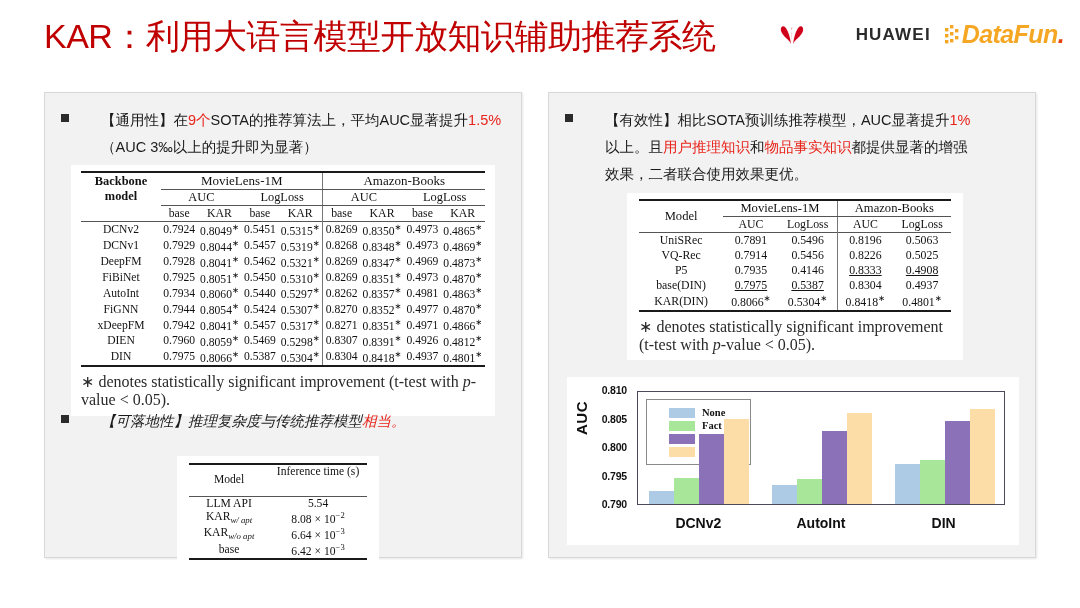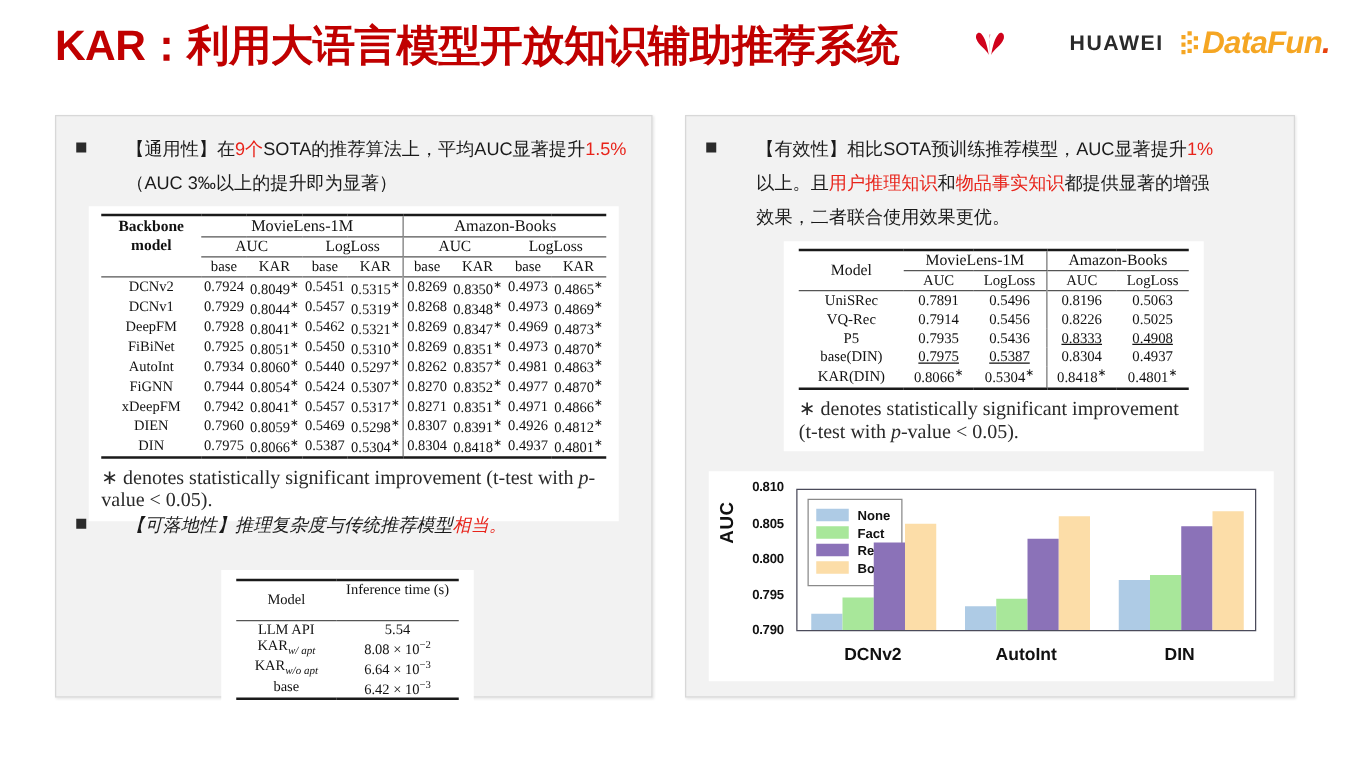--- a/index.html
+++ b/index.html
@@ -8,21 +8,21 @@
     background: #ffffff;
     font-family: "Liberation Sans", sans-serif;
     overflow: hidden;
   }
   .slide { position: relative; width: 1080px; height: 608px; background: #fff; }
 
   
   .header { position: absolute; left: 0; top: 0; width: 1080px; height: 76px; }
   .title {
     position: absolute; left: 44px; top: 14px;
-    font-size: 34px; font-weight: bold; letter-spacing: -0.5px;
+    font-size: 34px; font-weight: normal; letter-spacing: -0.5px;
     color: #c00000; white-space: nowrap;
     font-family: "Liberation Sans", sans-serif;
   }
   .logos { position: absolute; right: 16px; top: 20px; display: flex; align-items: center; gap: 14px; }
   .huawei { display: flex; align-items: center; gap: 7px; }
   .huawei-mark { width: 26px; height: 22px; }
   .huawei-text { font-size: 17px; font-weight: bold; color: #2a2a2a; letter-spacing: 1.2px; padding-left: 44px; }
   .datafun { display: flex; align-items: center; }
   .datafun-dots { width: 16px; height: 22px; margin-right: 1px; }
   .datafun-text {
@@ -122,21 +122,21 @@
   .bar { width: 25px; }
   .xtick {
     position: absolute; bottom: 14px; text-align: center;
     font-size: 14px; font-weight: bold; color: #111;
   }
   .legend {
     position: absolute; left: 8px; top: 7px;
     background: #fff; border: 1px solid #8a8a8a;
     padding: 5px 9px 5px 6px;
   }
-  .legend-row { display: flex; align-items: flex-start; margin: 2px 0; }
+  .legend-row { display: flex; align-items: flex-end; margin: 2px 16px; font-family: Liberation Serif, serif; }
   .swatch { width: 26px; height: 10px; margin-right: 7px; }
   .legend-label { font-size: 10.5px; font-weight: bold; color: #111; }
 </style>
 </head>
 <body>
 
 <div class="slide">
 
   <div class="header">
     <div class="title">KAR：利用大语言模型开放知识辅助推荐系统</div>
@@ -387,21 +387,21 @@
             <tr>
               <td class="ctr">VQ-Rec</td>
               <td class="ctr">0.7914</td>
               <td class="ctr">0.5456</td>
               <td class="ctr vsep">0.8226</td>
               <td class="ctr">0.5025</td>
             </tr>
             <tr>
               <td class="ctr">P5</td>
               <td class="ctr">0.7935</td>
-              <td class="ctr">0.5436</td>
+              <td class="ctr">0.4146</td>
               <td class="ctr vsep"><span class="ul">0.8333</span></td>
               <td class="ctr"><span class="ul">0.4908</span></td>
             </tr>
             <tr>
               <td class="ctr">base(DIN)</td>
               <td class="ctr"><span class="ul">0.7975</span></td>
               <td class="ctr"><span class="ul">0.5387</span></td>
               <td class="ctr vsep">0.8304</td>
               <td class="ctr">0.4937</td>
             </tr>

